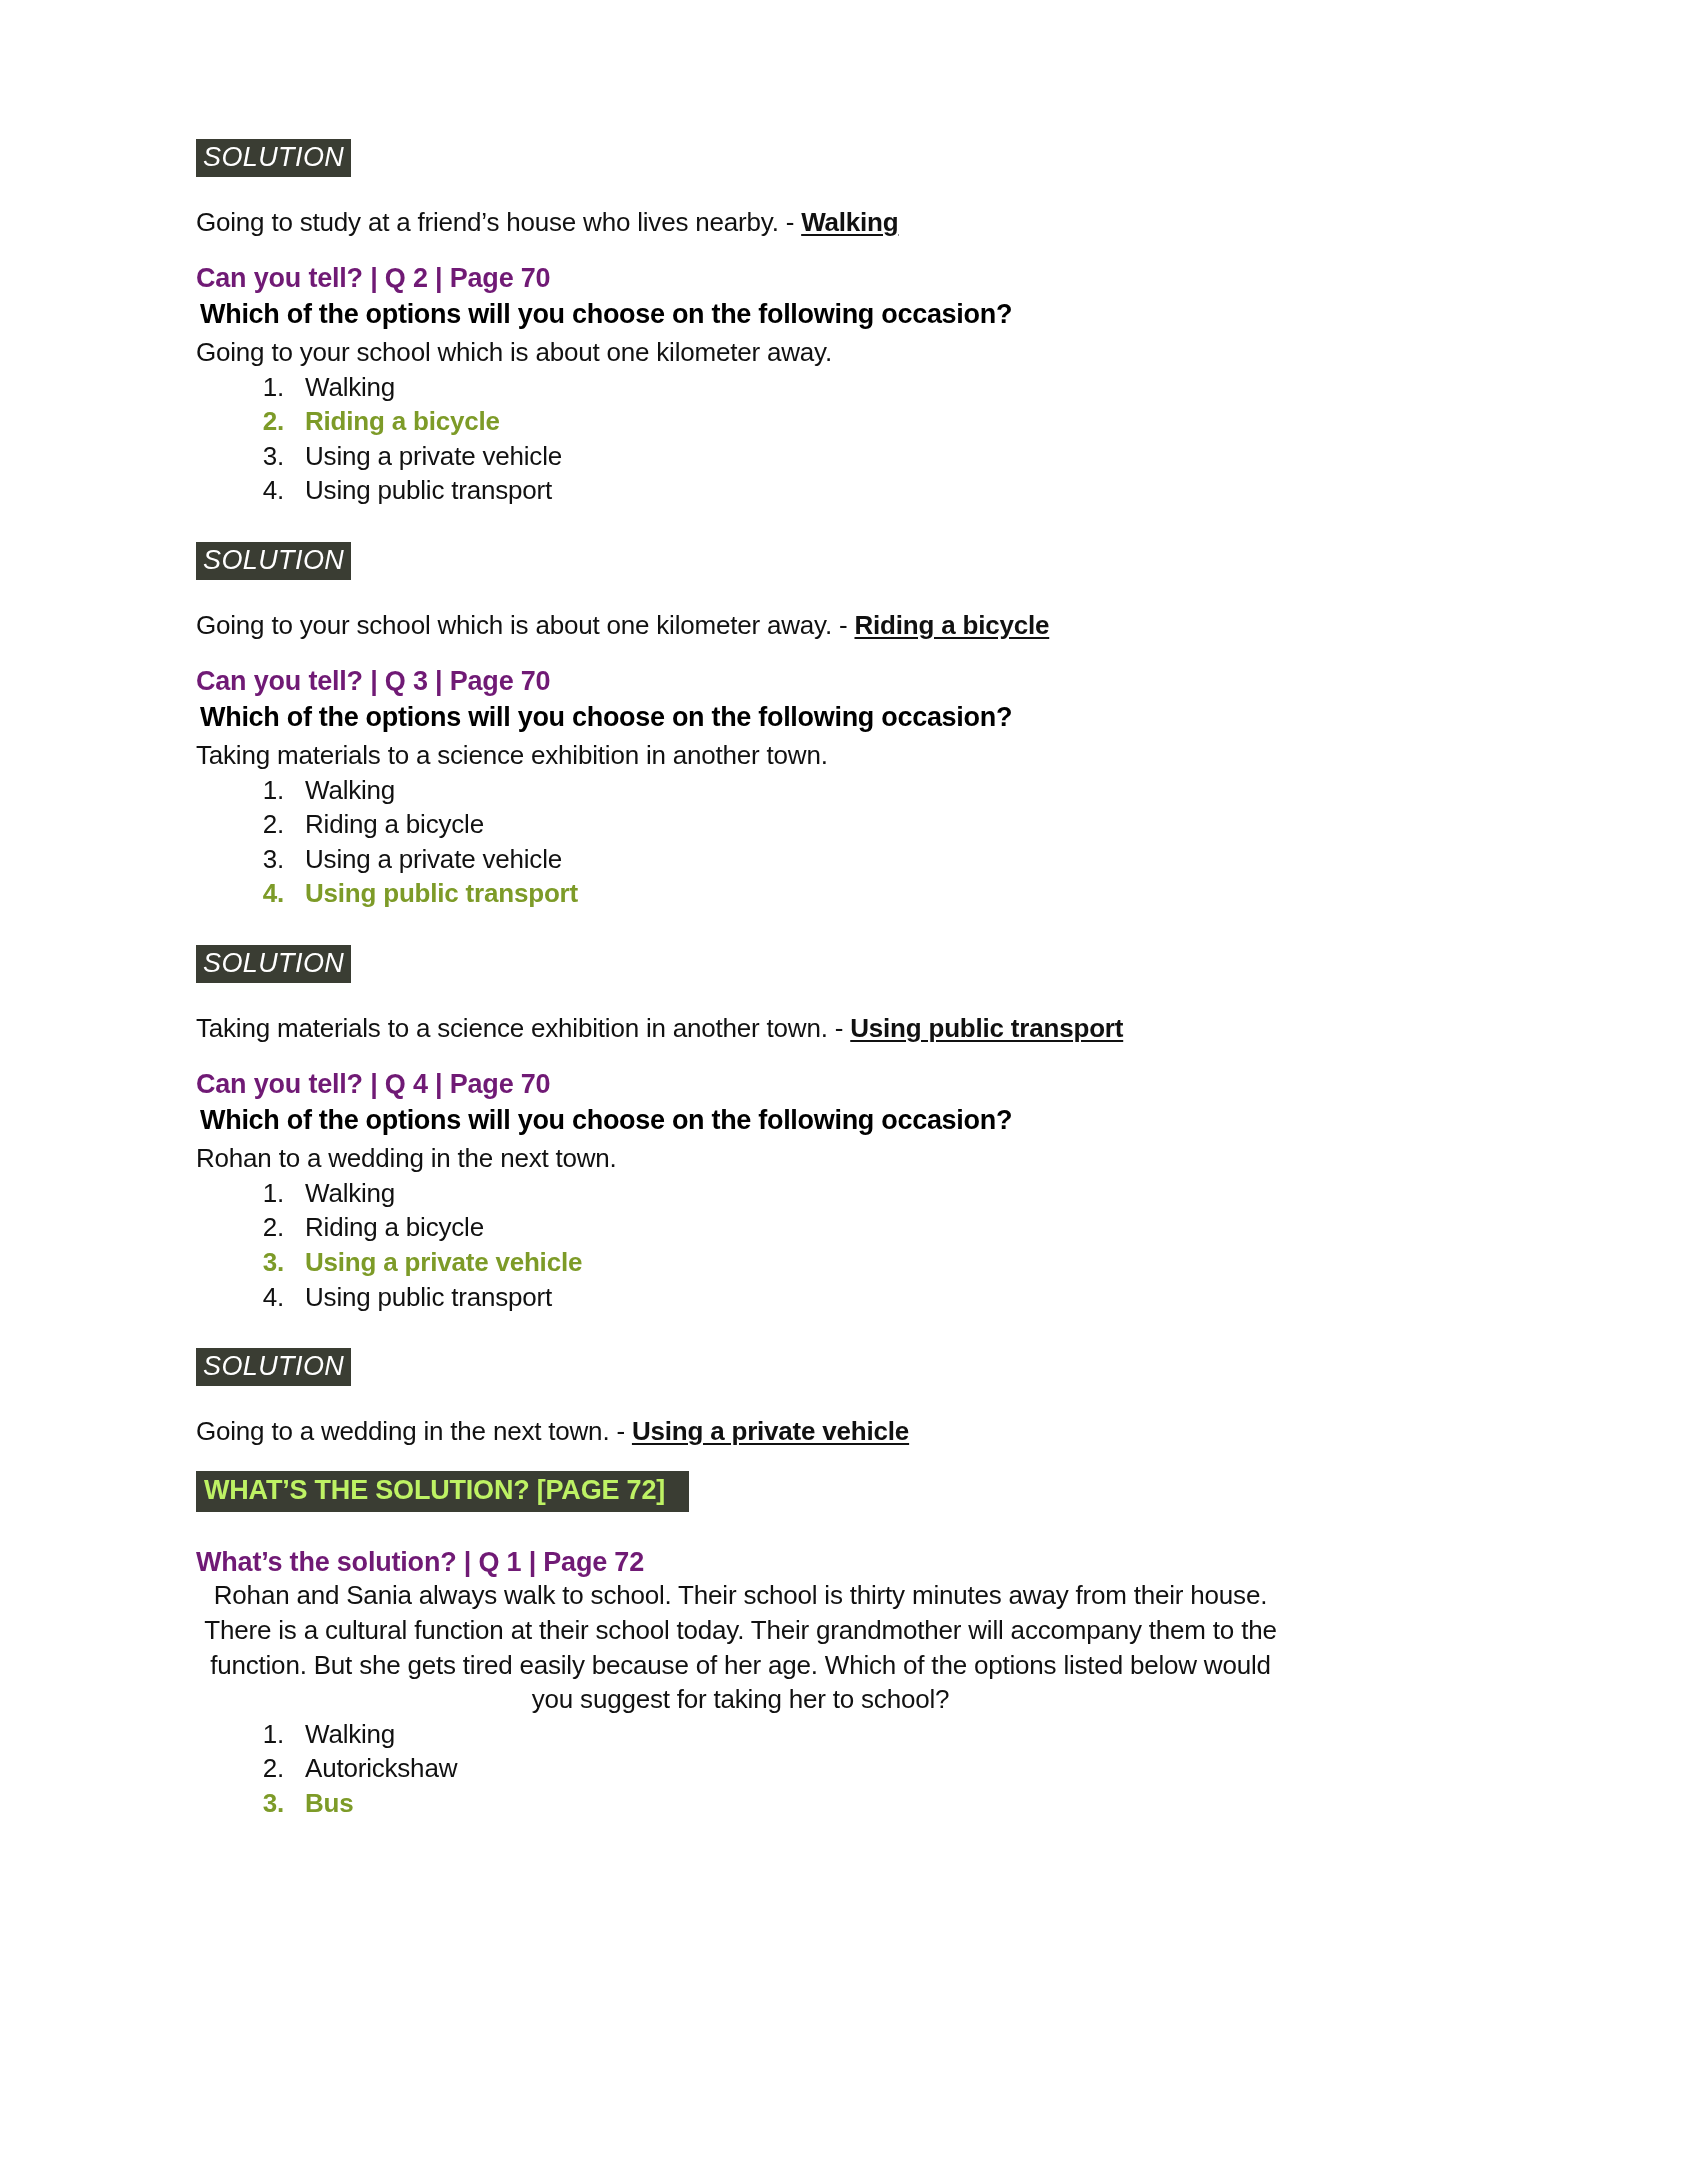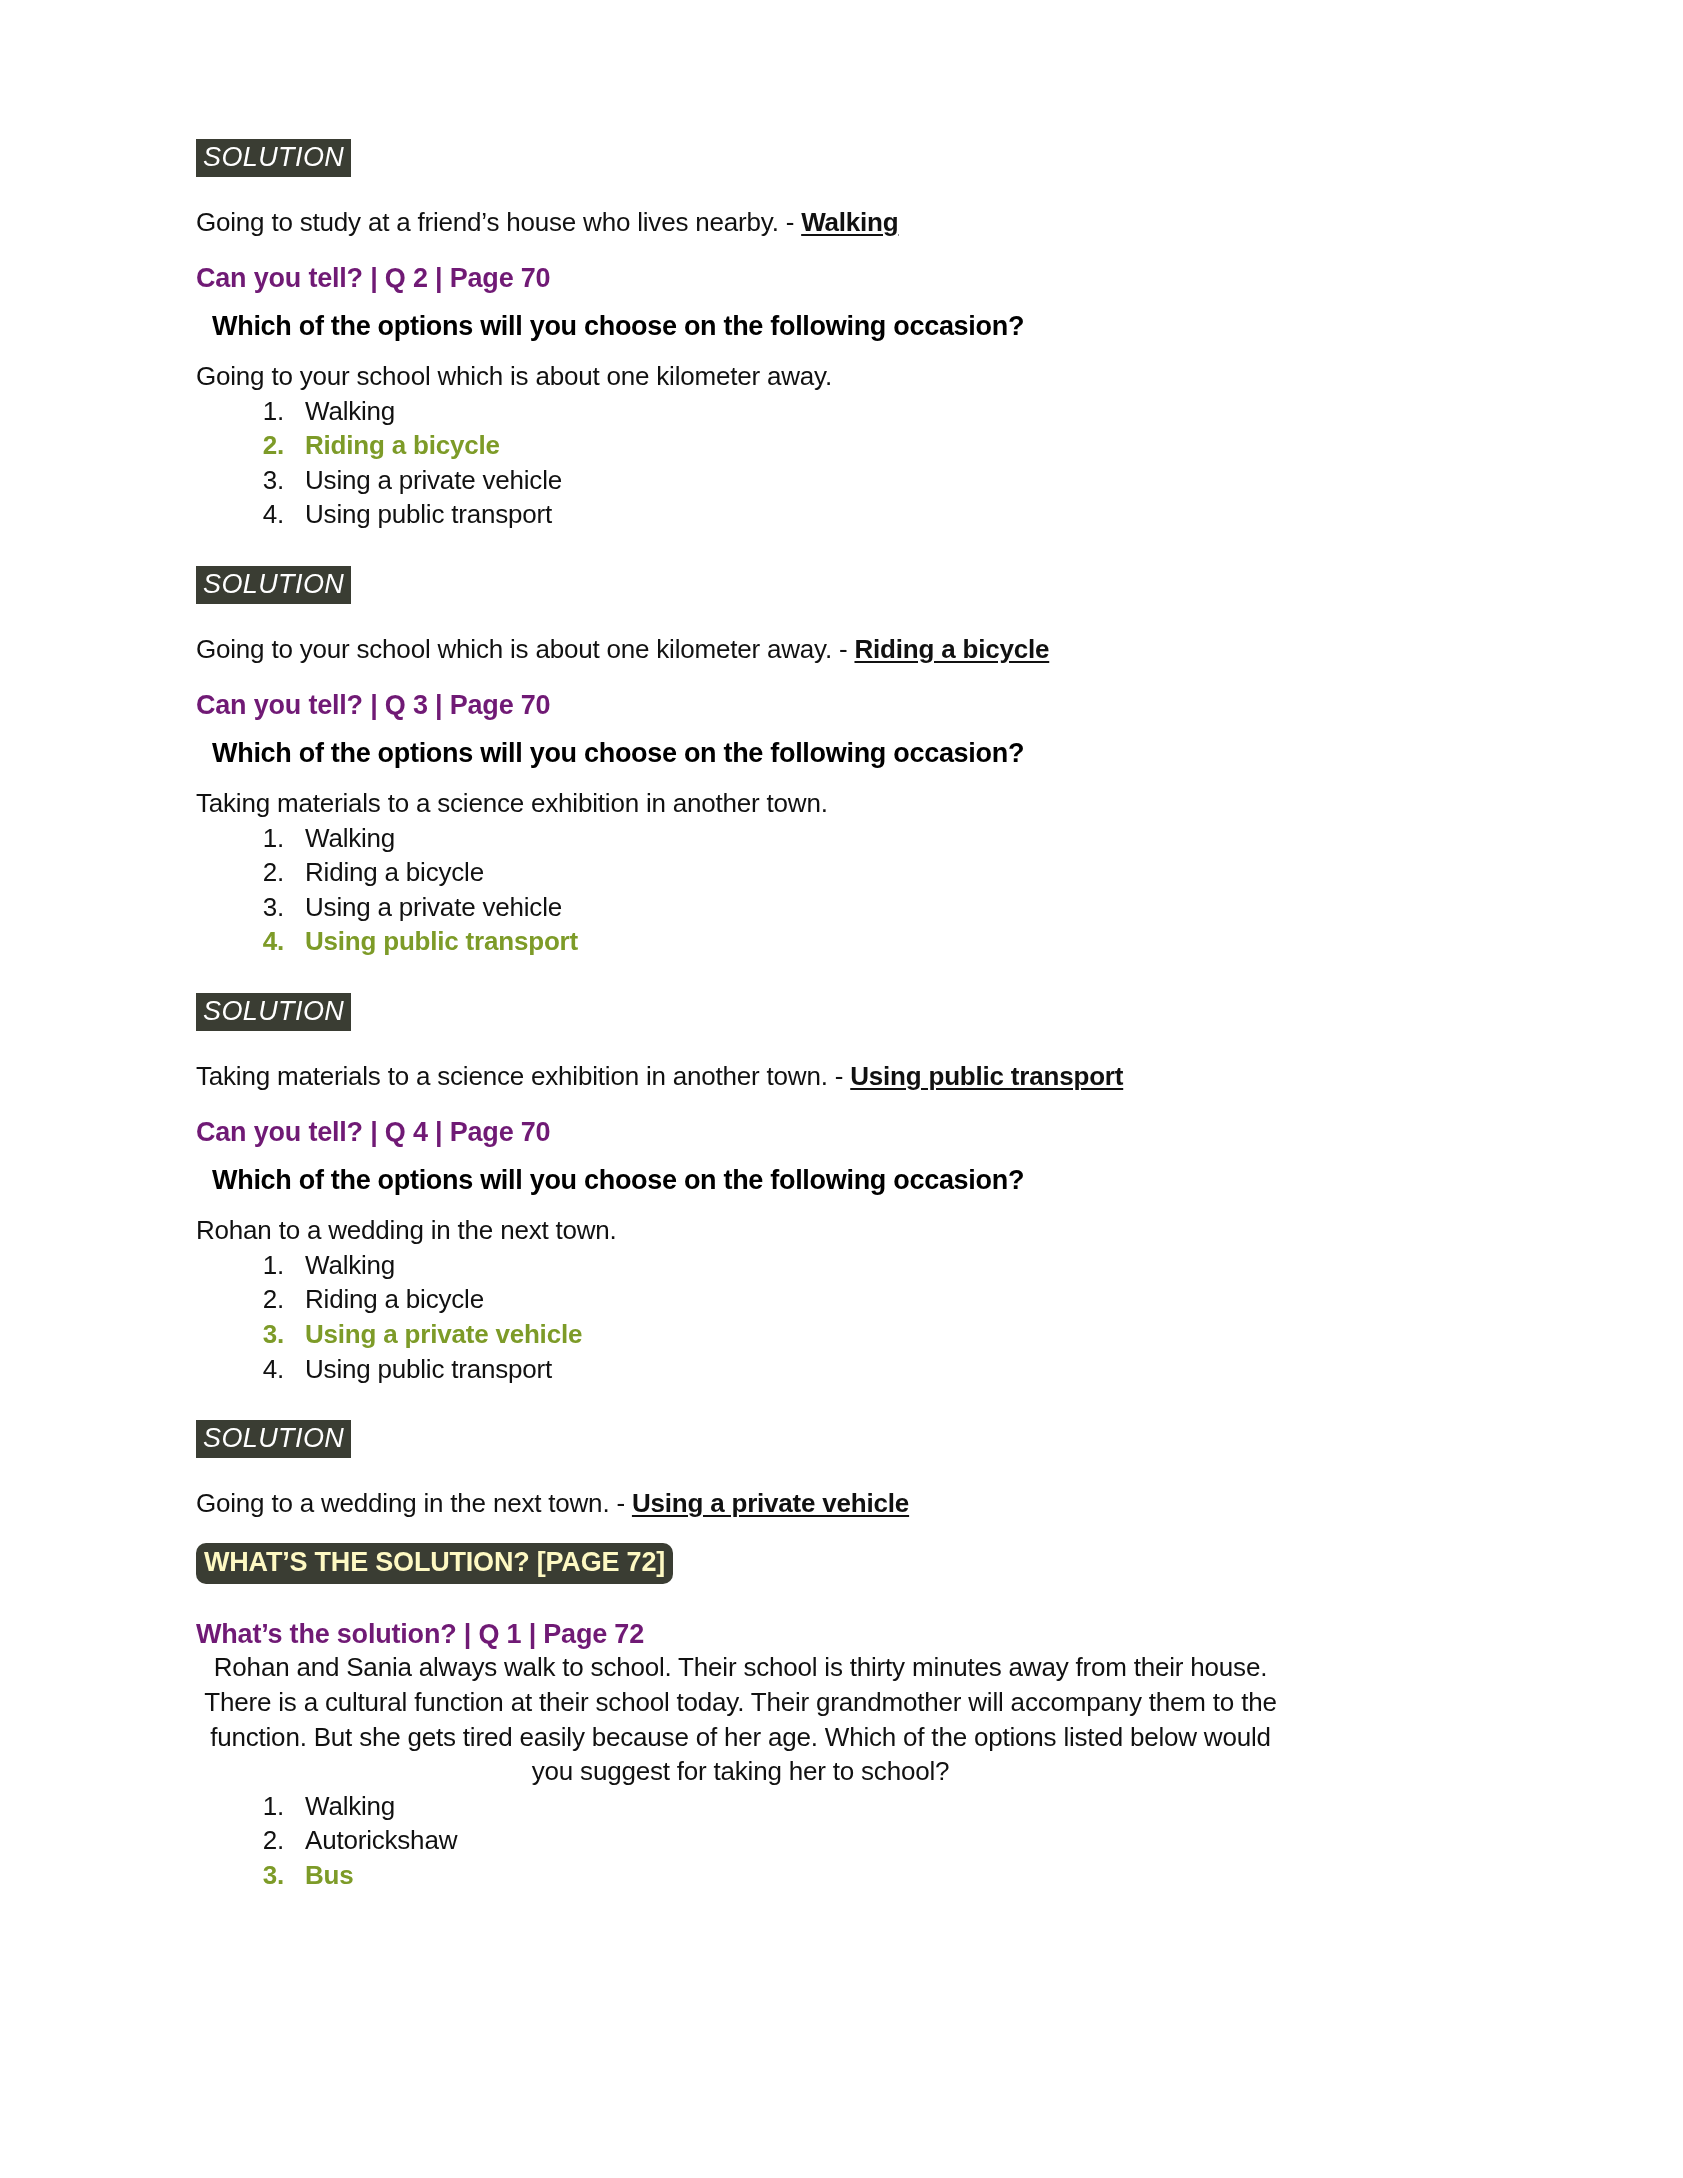--- a/index.html
+++ b/index.html
@@ -60,21 +60,21 @@
     line-height: 1.2;
     margin: 0;
     letter-spacing: -0.2px;
   }
 
   
   .q-prompt {
     font-weight: bold;
     font-size: 27px;
     line-height: 1.22;
-    margin: 16px;
+    margin: 4px;
     letter-spacing: -0.3px;
     color: #000;
   }
 
   
   ol.options {
     margin: 0;
     padding: 0 0 0 95px;
     list-style: decimal;
     font-size: 26px;
@@ -88,27 +88,26 @@
   }
   ol.options li.correct {
     color: #7d9b28;
     font-weight: bold;
   }
 
   
   .section-banner {
     display: inline-block;
     background: #3a3d33;
-    color: #fef9c3;
+    color: #bef264;
     font-weight: bold;
     font-size: 27px;
     line-height: 1.15;
-    padding: 4px 8px 6px 8px;
-    letter-spacing: -0.2px;
-    border-radius: 10px;
+    padding: 4px 24px 6px 8px;
+    letter-spacing: -0.2px;
   }
 
   
   .para {
     font-size: 26px;
     line-height: 1.33;
     margin: 0;
     color: #111111;
     letter-spacing: -0.2px;
     max-width: 1089px;

